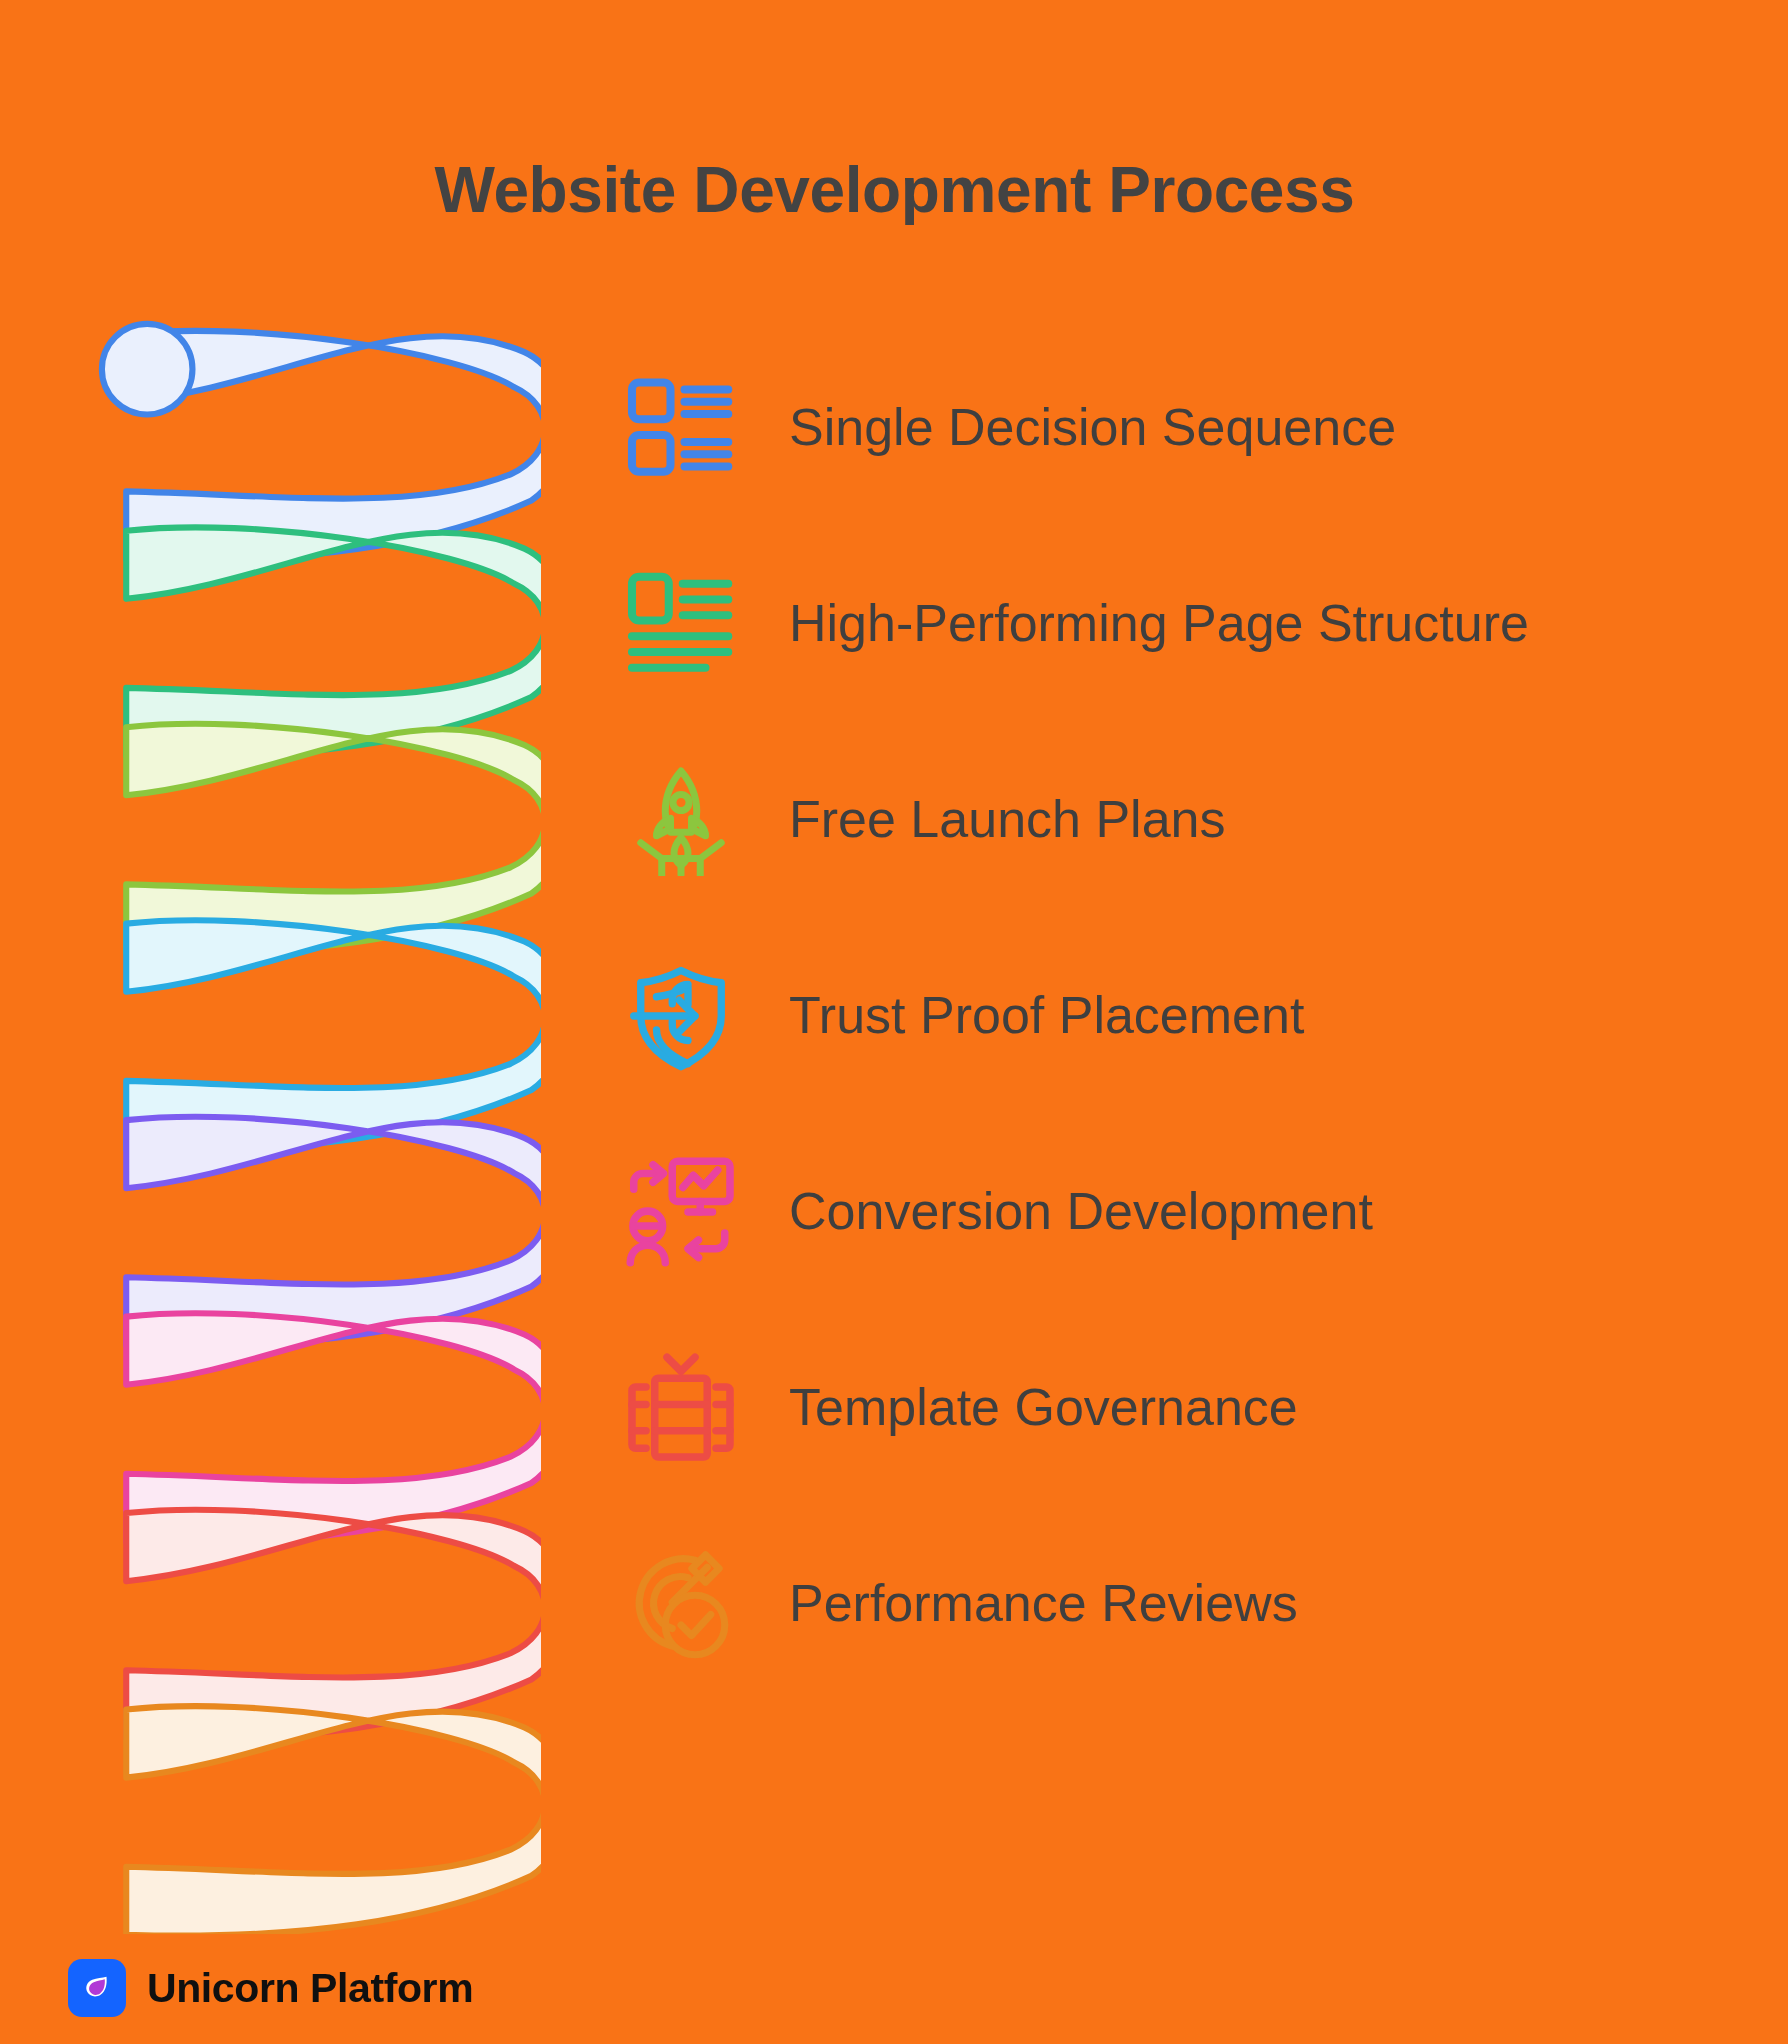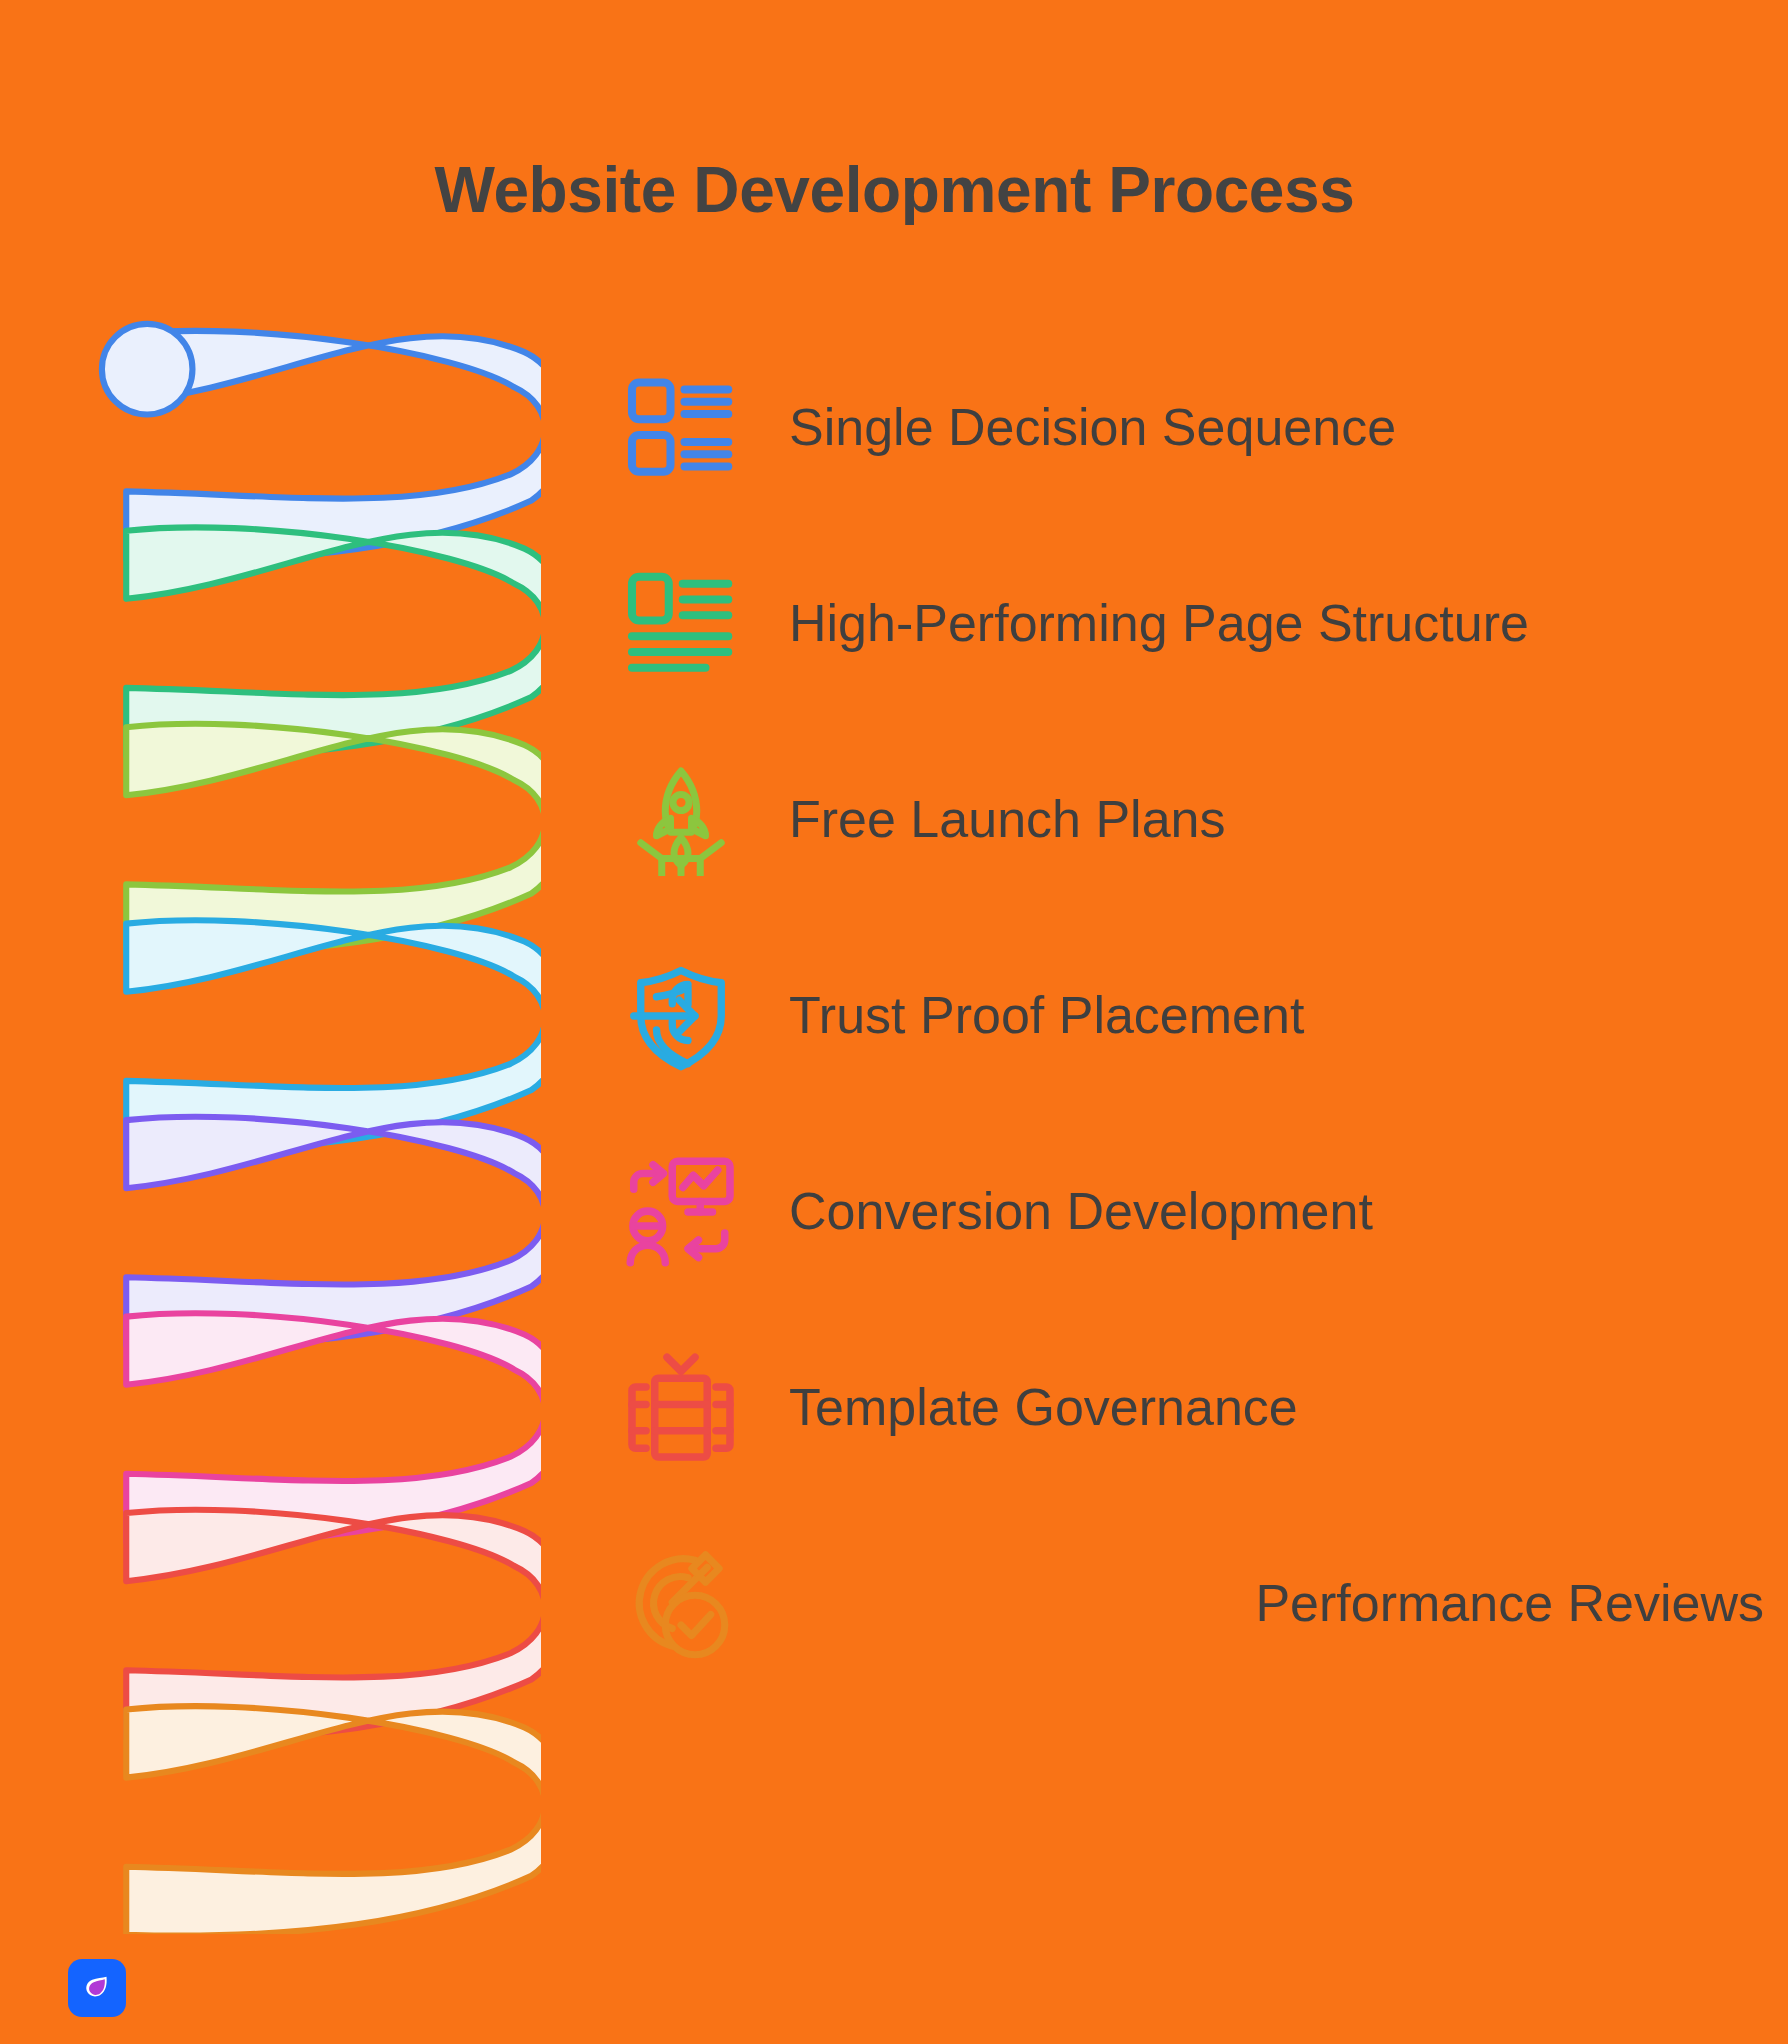--- a/index.html
+++ b/index.html
@@ -42,21 +42,21 @@
     left: 611px;
     top: 362px;
     width: 1153px;
   }
   .row {
     display: flex;
     align-items: center;
     height: 131px;
     margin-bottom: 65px;
   }
-  .row:last-child { margin-bottom: 0; justify-content: space-between; }
+  .row:last-child { margin-bottom: 0; }
   .icon-box {
     width: 140px;
     min-width: 140px;
     height: 131px;
     display: flex;
     align-items: center;
     justify-content: center;
   }
   .icon-box svg { display: block; }
   .row-label {
@@ -237,16 +237,17 @@
 
   </div>
 
   <div id="footer">
     <div id="logo-mark">
       <svg width="38" height="38" viewBox="0 0 44 44">
         <path d="M33 9c1 10-1.5 17-6.5 20.5C21 33.5 14 32 11 27c-3-5-1-12 5.5-14.5C22 10.5 28 10.5 33 9z" fill="#ffffff"></path>
         <path d="M31 12c.6 8-1.5 13.5-5.5 16.4-4 2.9-9.3 1.8-11.6-2-2.3-3.8-.6-9.2 4.3-11.1 4.3-1.7 8.9-2 12.8-3.3z" fill="#b13ad6"></path>
       </svg>
     </div>
+    <div id="footer-label">Unicorn Platform</div>
   </div>
 
 </div>
 
 
 </body></html>

